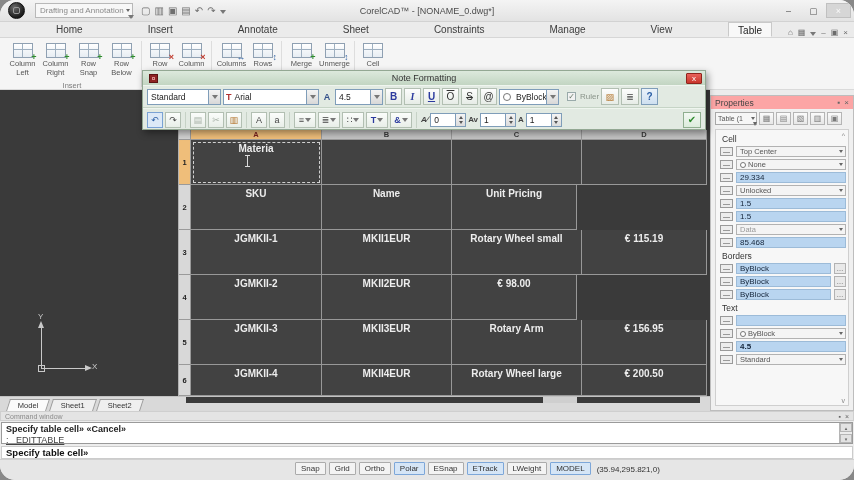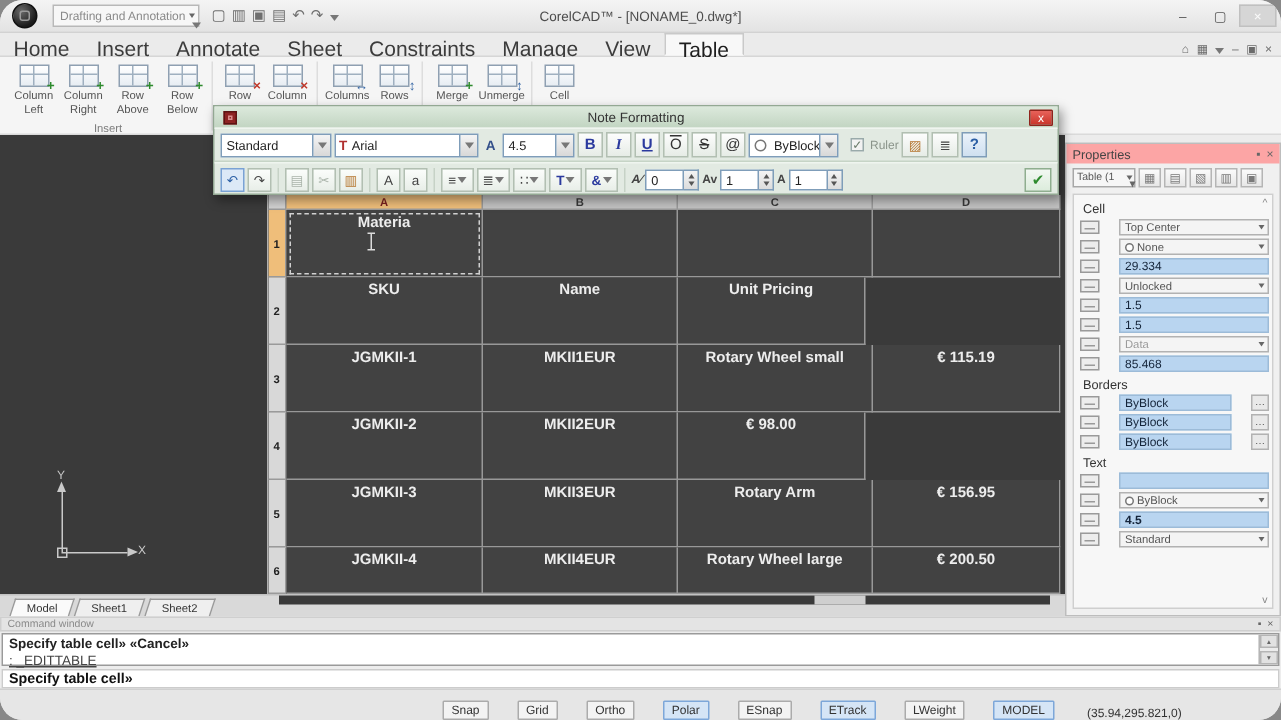--- a/index.html
+++ b/index.html
@@ -25,21 +25,21 @@
   .tb-title { position:absolute; left:0; right:0; top:0; height:22px; display:flex;
               align-items:center; justify-content:center; font-size:9px; color:#4c4c4c; pointer-events:none; }
   .winbtns { margin-left:auto; display:flex; margin-right:3px; }
   .winbtns span { width:25px; height:15px; display:flex; align-items:center; justify-content:center;
                   font-size:9px; color:#555; }
   .winbtns .wclose { background:#d6d6d6; border:1px solid #c0c0c0; color:#fafafa; }
 
   
   .tabrow { position:absolute; left:0; top:22px; width:854px; height:16px; background:#ebebeb;
             border-bottom:1px solid #d6d6d6; display:flex; align-items:flex-end; }
-  .rtab { font-size:14px; color:#3c3c3c; padding:2px 9px 2px; height:15px; }
+  .rtab { font-size:10px; color:#3c3c3c; padding:2px 9px 2px; height:15px;margin-left:47px; }
   .rtab.active { background:#f8f8f8; border:1px solid #c9c9c9; border-bottom:1px solid #f8f8f8; color:#1e1e1e; }
   .docctl { margin-left:auto; display:flex; align-items:center; gap:5px; margin-right:6px; }
   .docctl span { font-size:8px; color:#6b6b6b; line-height:1; }
 
   
   .ribbon { position:absolute; left:0; top:38px; width:854px; height:52px; background:#f5f5f5;
             border-bottom:1px solid #dadada; display:flex; align-items:flex-start; padding:2px 0 0 6px; }
   .rgroup { display:flex; flex-direction:column; align-items:center; }
   .ritems { display:flex; }
   .ritem { width:33px; text-align:center; margin:1px 0; }
@@ -150,21 +150,21 @@
   .psel-top { width:42px; height:13px; border:1px solid #a8a8a8; background:#f6f6f6; display:flex;
               align-items:center; font-size:7px; color:#555; padding-left:2px; }
   .psel-top .cbar{ margin-left:auto; margin-right:1px; }
   .pbtn { width:15px; height:13px; border:1px solid #b5b5b5; background:linear-gradient(#fbfbfb,#e7e7e7);
           font-size:8px; color:#7a7a7a; display:flex; align-items:center; justify-content:center; }
   .pcontent { position:absolute; left:4px; right:4px; top:33px; bottom:4px; background:#f7f7f7;
               border:1px solid #cfcfcf; overflow:hidden; padding-top:1px; }
   .pcollapse { position:absolute; right:3px; top:2px; font-size:7px; color:#888; }
   .pscroll { position:absolute; right:3px; bottom:1px; font-size:7px; color:#888; }
   .pseclabel { font-size:8.5px; color:#333; margin:3px 0 2px 6px; }
-  .prow { display:flex; align-items:center; margin:2px 2px 2px 4px; gap:13px; height:11px; }
+  .prow { display:flex; align-items:center; margin:2px 2px 2px 4px; gap:3px; height:11px; }
   .pico { width:13px; height:9px; border:1px solid #9a9a9a; background:#ededed; position:relative; flex:none; }
   .pico::after { content:""; position:absolute; left:2px; right:2px; top:4px; border-top:1px solid #9a9a9a; }
   .pval { flex:1; background:#b9d5f0; border:1px solid #9cbbd8; height:11px; font-size:8px; color:#15253a;
           display:flex; align-items:center; padding:0 3px; }
   .pval.strong { font-weight:bold; }
   .pfield { flex:1; background:#f4f4f4; border:1px solid #b2b2b2; height:11px; font-size:7.5px; color:#555;
             display:flex; align-items:center; padding-left:3px; }
   .pfield .cbar { margin-left:auto; margin-right:2px; }
   .pfield .circ { width:6px; height:6px; border:1px solid #777; border-radius:50%; margin-right:2px; background:#fff; flex:none;}
   .pdots { width:12px; height:11px; border:1px solid #b2b2b2; background:#e9e9e9; font-size:7px; color:#555;
@@ -195,21 +195,21 @@
   .cscroll { position:absolute; right:0; top:0; bottom:0; width:13px; background:#ececec; border-left:1px solid #b5b5b5; }
   .cscroll .up,.cscroll .dn { position:absolute; left:0; right:0; height:9px; border:1px solid #b5b5b5;
              background:#e2e2e2; display:flex; align-items:center; justify-content:center; }
   .cscroll .up{ top:0; } .cscroll .dn{ bottom:0; }
   .cmdprompt { position:absolute; left:1px; right:1px; top:35px; height:13px; background:#fff;
                border:1px solid #cccccc; font-size:9.5px; font-weight:bold; color:#111;
                display:flex; align-items:center; padding:0 4px; }
 
   
   .statusbar { position:absolute; left:0; top:459px; width:854px; height:21px; background:#e6e6e6;
-               border-top:1px solid #d0d0d0; display:flex; align-items:flex-end; padding:2px 0 0 295px; gap:19px; }
+               border-top:1px solid #d0d0d0; display:flex; align-items:flex-start; padding:2px 0 0 295px; gap:3px; }
   .stbtn { height:13px; padding:1px 5px 0; font-size:8px; color:#333; background:#f3f3f3;
            border:1px solid #ababab; border-radius:1px; }
   .stbtn.active { background:#d5e5f6; border-color:#7da7d9; }
   .coords { font-size:8px; color:#333; padding-top:3px; margin-left:3px; }
 </style>
 </head>
 <body>
 
 <div class="app">
 
@@ -267,21 +267,21 @@
         <div class="ritem">
           <div class="tico">
               <span class="mark g">+</span>
             </div>
           <div class="rlabel">Column Right</div>
         </div>
         <div class="ritem">
           <div class="tico">
               <span class="mark g">+</span>
             </div>
-          <div class="rlabel">Row Above</div>
+          <div class="rlabel">Row Snap</div>
         </div>
         <div class="ritem">
           <div class="tico">
               <span class="mark g">+</span>
             </div>
           <div class="rlabel">Row Below</div>
         </div>
       </div>
       <div class="glabel">Insert</div>
     </div>

